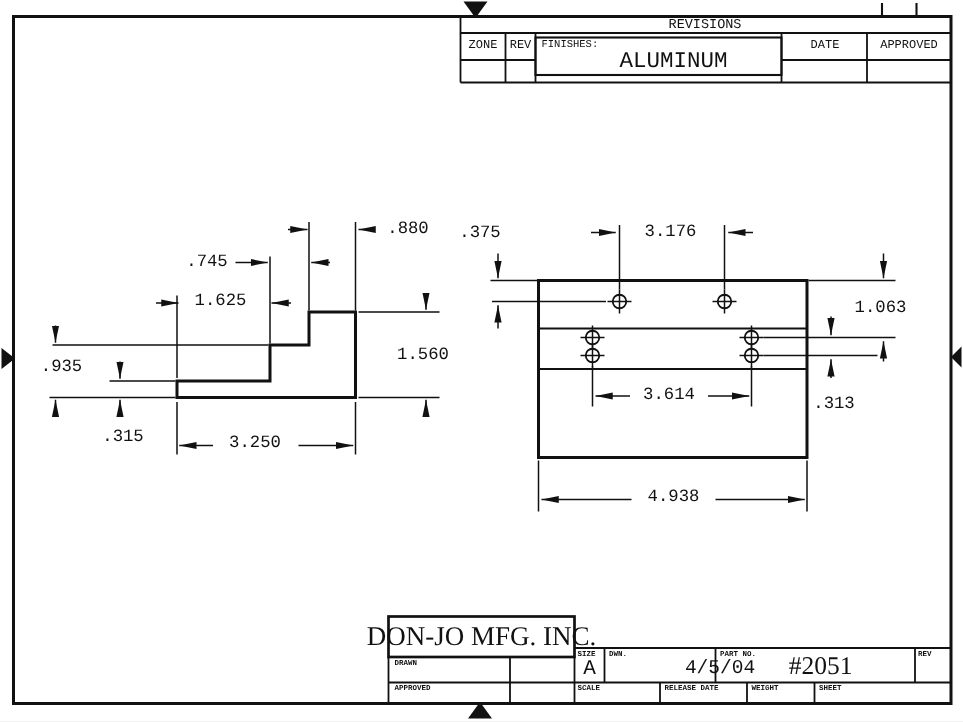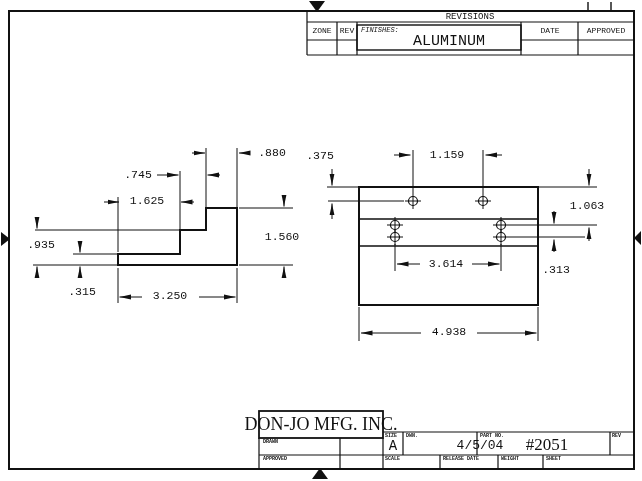--- a/index.html
+++ b/index.html
@@ -116,21 +116,21 @@
         <line x1="472" y1="264" x2="499.5" y2="264" marker-end="url(#ah)"></line>
         <line x1="421" y1="333" x2="361" y2="333" marker-end="url(#ah)"></line>
         <line x1="477" y1="333" x2="536.5" y2="333" marker-end="url(#ah)"></line>
       </g>
     </g>
   </svg>
 
   <div class="lbl mono" style="left:470px;top:16.5px;font-size:9px;">REVISIONS</div>
   <div class="lbl mono" style="left:322px;top:31px;font-size:8px;">ZONE</div>
   <div class="lbl mono" style="left:347px;top:31px;font-size:8px;">REV</div>
-  <div class="lbl-left mono" style="left:361px;top:27px;font-size:7px;font-style:italic;">FINISHES:</div>
+  <div class="lbl-left mono" style="left:361px;top:27px;font-size:7px;">FINISHES:</div>
   <div class="lbl mono" style="left:449px;top:41px;font-size:15px;">ALUMINUM</div>
   <div class="lbl mono" style="left:550px;top:31px;font-size:8px;">DATE</div>
   <div class="lbl mono" style="left:606px;top:31px;font-size:8px;">APPROVED</div>
 
   <div class="lbl serif" style="left:321px;top:424px;font-size:18px;">DON-JO MFG. INC.</div>
   <div class="lbl-left mono tiny" style="left:263px;top:440px;">DRAWN</div>
   <div class="lbl-left mono tiny" style="left:263px;top:457px;">APPROVED</div>
   <div class="lbl-left mono tiny" style="left:385px;top:433.5px;">SIZE</div>
   <div class="lbl mono" style="left:393px;top:446px;font-size:14px;">A</div>
   <div class="lbl-left mono tiny" style="left:406px;top:433.5px;">DWN.</div>
@@ -145,19 +145,19 @@
 
   <div class="lbl mono dim" style="left:272px;top:153px;">.880</div>
   <div class="lbl mono dim" style="left:138px;top:175px;">.745</div>
   <div class="lbl mono dim" style="left:147px;top:201px;">1.625</div>
   <div class="lbl mono dim" style="left:41px;top:245px;">.935</div>
   <div class="lbl mono dim" style="left:82px;top:292px;">.315</div>
   <div class="lbl mono dim" style="left:170px;top:296px;">3.250</div>
   <div class="lbl mono dim" style="left:282px;top:237px;">1.560</div>
 
   <div class="lbl mono dim" style="left:320px;top:156px;">.375</div>
-  <div class="lbl mono dim" style="left:447px;top:155px;">1.159</div>
+  <div class="lbl mono dim" style="left:447px;top:155px;">3.176</div>
   <div class="lbl mono dim" style="left:587px;top:206px;">1.063</div>
   <div class="lbl mono dim" style="left:556px;top:270px;">.313</div>
   <div class="lbl mono dim" style="left:446px;top:264px;">3.614</div>
   <div class="lbl mono dim" style="left:449px;top:332px;">4.938</div>
 
 </div>
 
 </body></html>

